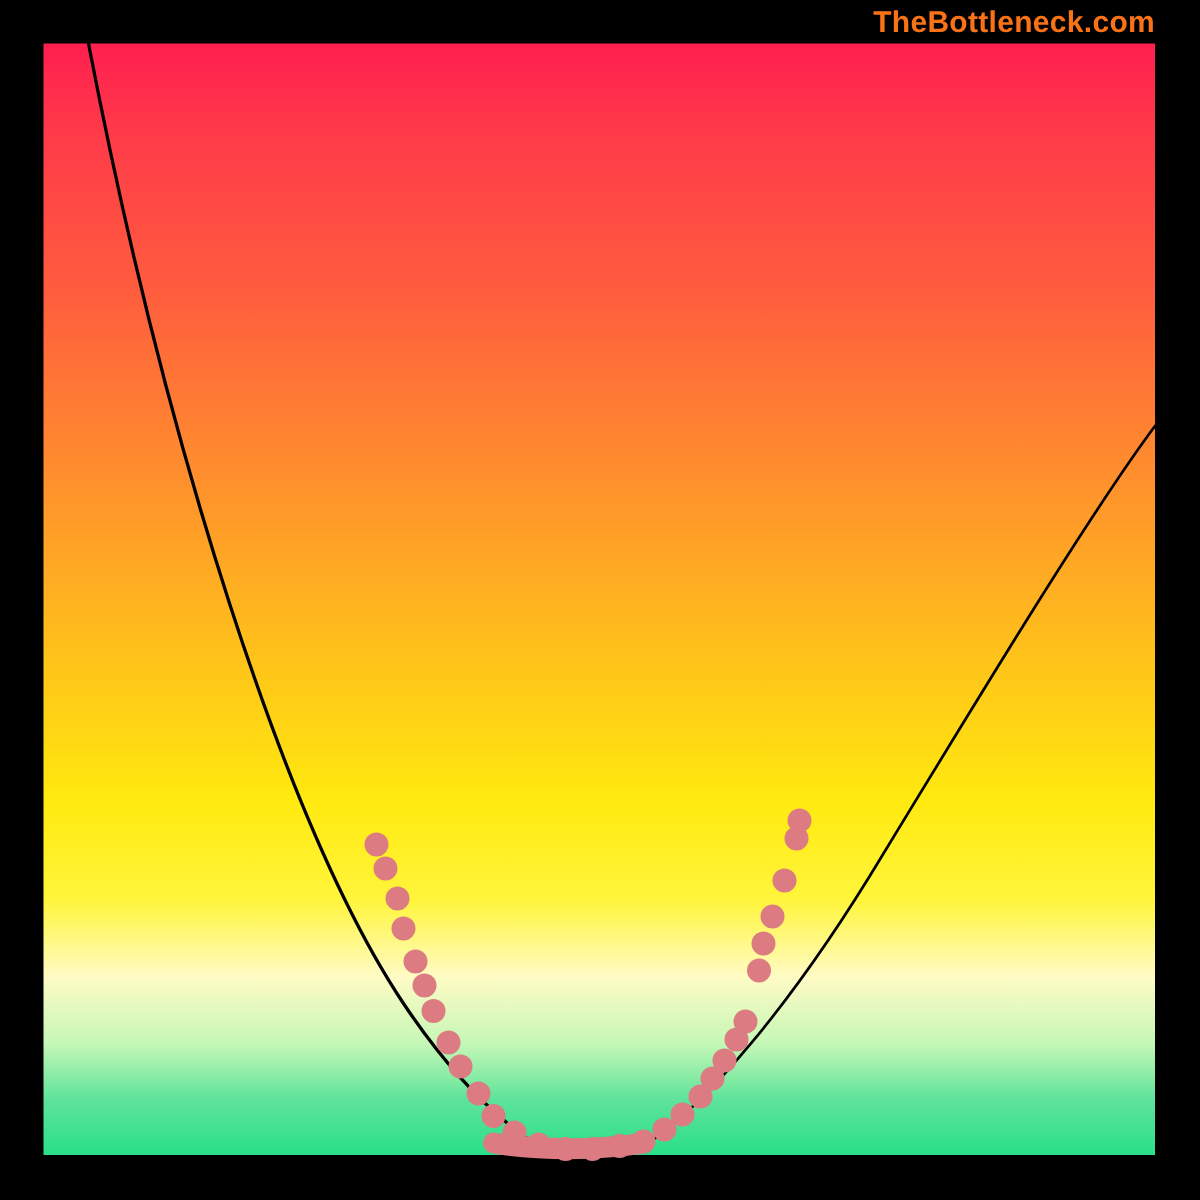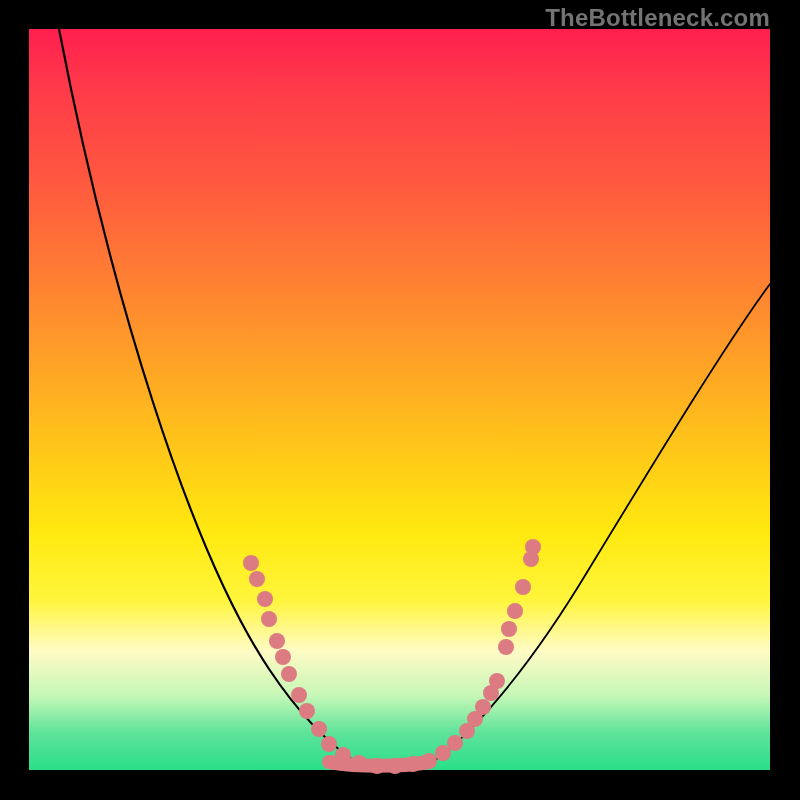--- a/index.html
+++ b/index.html
@@ -37,23 +37,23 @@
       #fffbc5 84%,
       #c5f7b6 90%,
       #5ee39a 95%,
       #2adf88 100%
     );
   }
   .watermark {
     position: absolute;
     top: 4px;
     right: 30px;
-    font-size: 24px;
+    font-size: 20px;
     font-weight: 600;
-    color: #737373;
+    color: #f97316;
     letter-spacing: 0.2px;
   }
   svg.curves {
     position: absolute;
     top: 29px;
     left: 29px;
     width: 741px;
     height: 741px;
     overflow: visible;
   }

